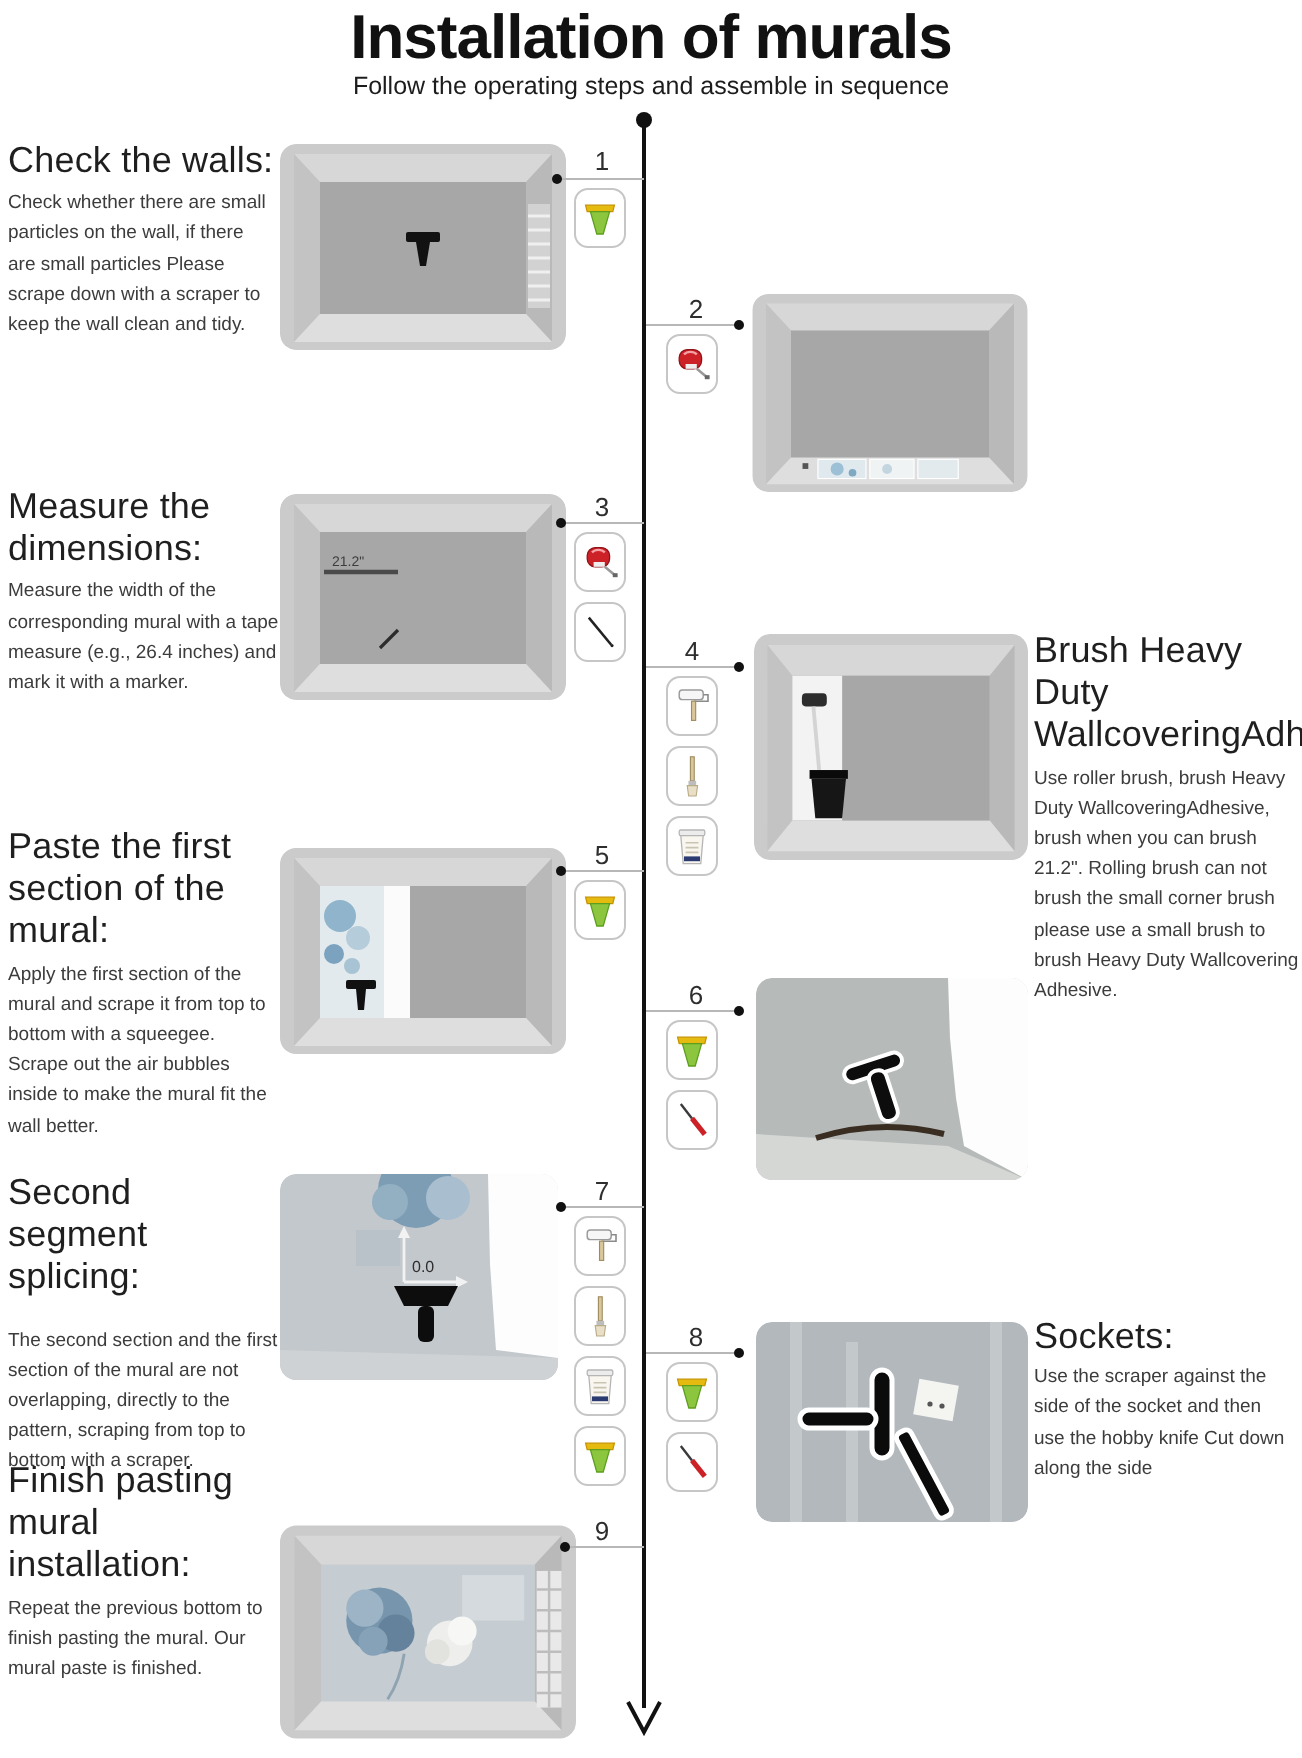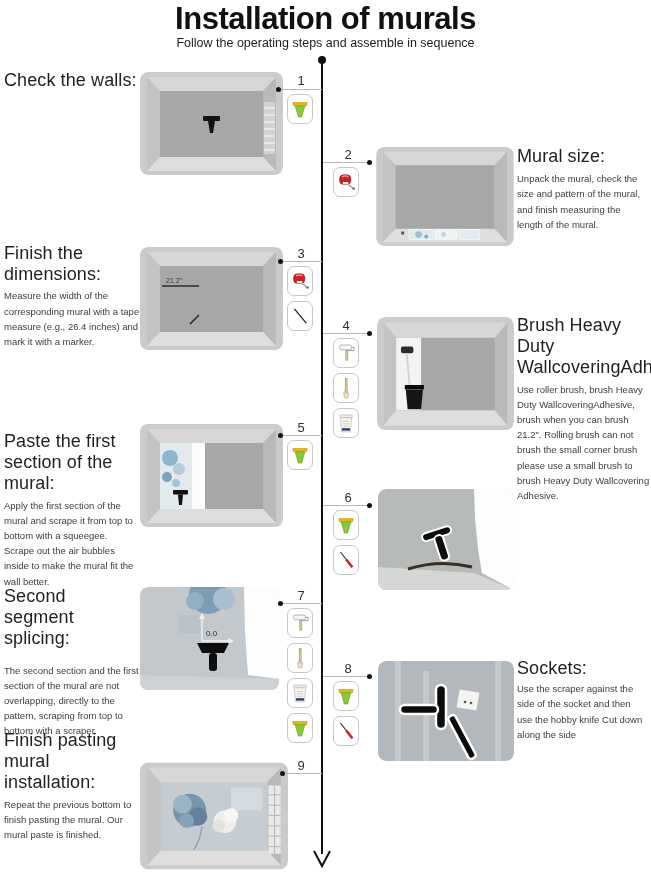--- a/index.html
+++ b/index.html
@@ -39,20 +39,21 @@
   <div class="abs subtitle">Follow the operating steps and assemble in sequence</div>
 
   <div class="abs tl-dot"></div>
   <div class="abs tl-line"></div>
   <svg class="abs" style="left:311px;top:849px" width="22" height="20">
     <polyline points="3,2 11,17 19,2" fill="none" stroke="#111" stroke-width="2"></polyline>
   </svg>
 
   <div class="abs" style="left:4px;top:70px;width:133px">
     <div class="step-title">Check the walls:</div>
+    <div class="step-desc" style="margin-top:3px">Check whether there are small particles on the wall, if there are small particles Please scrape down with a scraper to keep the wall clean and tidy.</div>
   </div>
   <svg class="abs room" style="left:140px;top:72px" width="143" height="103" viewBox="0 0 143 103">
     <rect class="rm-out" x="0" y="0" width="143" height="103" rx="8"></rect>
     <polygon class="rm-ceil" points="7,5 136,5 123,19 20,19"></polygon>
     <polygon class="rm-left" points="7,5 20,19 20,85 7,99"></polygon>
     <polygon class="rm-right" points="136,5 123,19 123,85 136,99"></polygon>
     <polygon class="rm-floor" points="7,99 20,85 123,85 136,99"></polygon>
     <rect class="rm-back" x="20" y="19" width="103" height="66"></rect>
     <g>
       <rect x="124" y="30" width="11" height="52" fill="#d2d2d2"></rect>
@@ -101,27 +102,23 @@
     <g>
       <rect x="34" y="86" width="25" height="10" fill="#dfe9ee" stroke="#fff" stroke-width="0.6"></rect>
       <rect x="61" y="86" width="23" height="10" fill="#f0f3f4" stroke="#fff" stroke-width="0.6"></rect>
       <rect x="86" y="86" width="21" height="10" fill="#e3eaee" stroke="#fff" stroke-width="0.6"></rect>
       <circle cx="44" cy="91" r="3.4" fill="#9cc0d6"></circle>
       <circle cx="70" cy="91" r="2.6" fill="#c3d6e0"></circle>
       <circle cx="52" cy="93" r="2" fill="#7fa8c2"></circle>
       <rect x="26" y="88" width="3" height="3" fill="#555"></rect>
     </g>
   </svg>
-  <div class="abs" style="left:517px;top:146px;width:130px">
-    <div class="step-title">Mural size:</div>
-    <div class="step-desc" style="margin-top:4px">Unpack the mural, check the size and pattern of the mural, and finish measuring the length of the mural.</div>
-  </div>
 
   <div class="abs" style="left:4px;top:243px;width:136px">
-    <div class="step-title">Finish the dimensions:</div>
+    <div class="step-title">Measure the dimensions:</div>
     <div class="step-desc" style="margin-top:3px">Measure the width of the corresponding mural with a tape measure (e.g., 26.4 inches) and mark it with a marker.</div>
   </div>
   <svg class="abs room" style="left:140px;top:247px" width="143" height="103" viewBox="0 0 143 103">
     <rect class="rm-out" x="0" y="0" width="143" height="103" rx="8"></rect>
     <polygon class="rm-ceil" points="7,5 136,5 123,19 20,19"></polygon>
     <polygon class="rm-left" points="7,5 20,19 20,85 7,99"></polygon>
     <polygon class="rm-right" points="136,5 123,19 123,85 136,99"></polygon>
     <polygon class="rm-floor" points="7,99 20,85 123,85 136,99"></polygon>
     <rect class="rm-back" x="20" y="19" width="103" height="66"></rect>
     <g>
@@ -195,21 +192,21 @@
     <g>
       <rect x="29" y="62" width="20" height="4" fill="#0a0a0a"></rect>
       <polygon points="30,66 48,66 46,84 32,84" fill="#161616"></polygon>
     </g>
   </svg>
   <div class="abs" style="left:517px;top:315px;width:133px">
     <div class="step-title">Brush Heavy Duty WallcoveringAdhesive:</div>
     <div class="step-desc" style="margin-top:3px">Use roller brush, brush Heavy Duty WallcoveringAdhesive, brush when you can brush 21.2". Rolling brush can not brush the small corner brush please use a small brush to brush Heavy Duty Wallcovering Adhesive.</div>
   </div>
 
-  <div class="abs" style="left:4px;top:431px;width:133px">
+  <div class="abs" style="left:4px;top:413px;width:133px">
     <div class="step-title">Paste the first section of the mural:</div>
     <div class="step-desc" style="margin-top:3px">Apply the first section of the mural and scrape it from top to bottom with a squeegee. Scrape out the air bubbles inside to make the mural fit the wall better.</div>
   </div>
   <svg class="abs room" style="left:140px;top:423px" width="143" height="105" viewBox="0 0 143 103">
     <rect class="rm-out" x="0" y="0" width="143" height="103" rx="8"></rect>
     <polygon class="rm-ceil" points="7,5 136,5 123,19 20,19"></polygon>
     <polygon class="rm-left" points="7,5 20,19 20,85 7,99"></polygon>
     <polygon class="rm-right" points="136,5 123,19 123,85 136,99"></polygon>
     <polygon class="rm-floor" points="7,99 20,85 123,85 136,99"></polygon>
     <rect class="rm-back" x="20" y="19" width="103" height="66"></rect>

